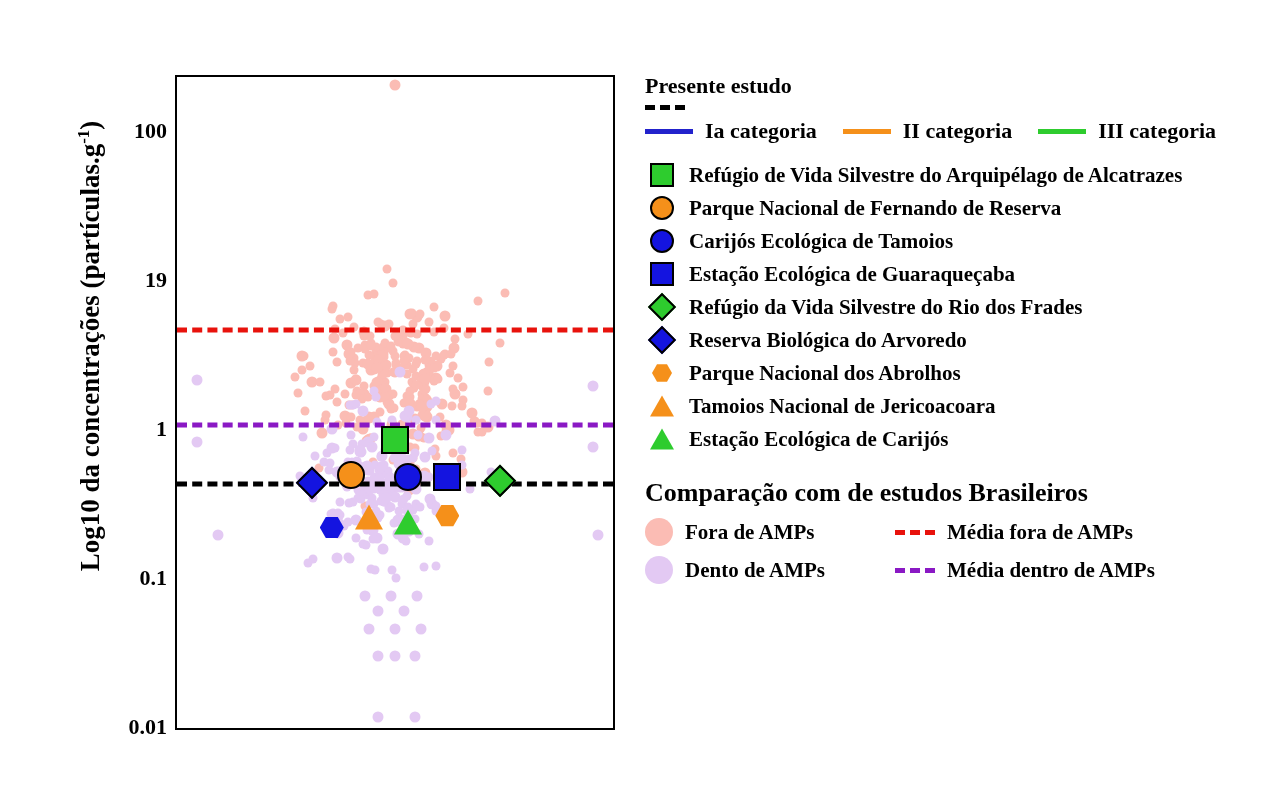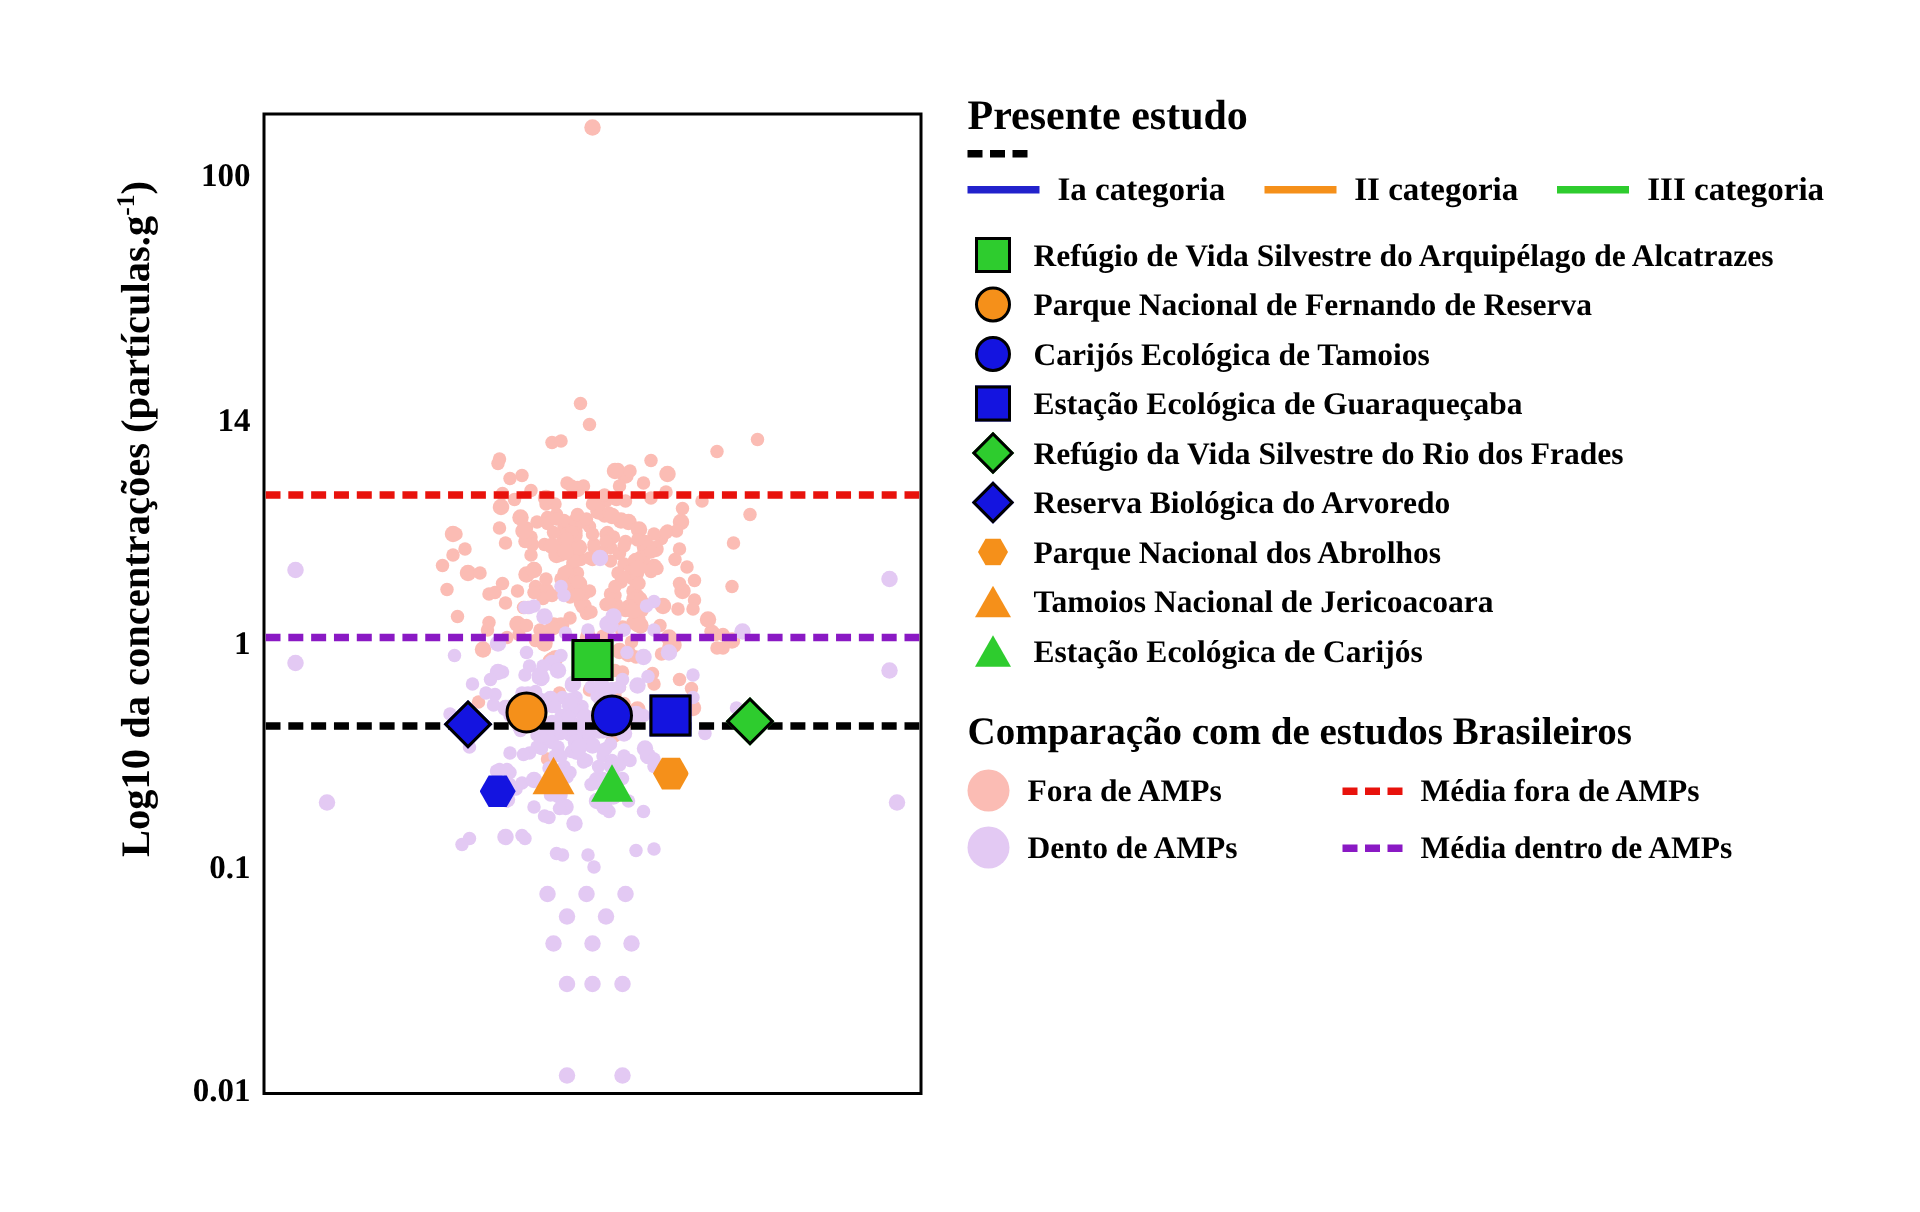--- a/index.html
+++ b/index.html
@@ -113,22 +113,22 @@
   #legend {
     position: absolute;
     left: 645px;
     top: 62px;
     width: 630px;
     height: 690px;
     color: #000;
   }
   .leg-title {
     font-weight: bold;
-    font-size: 28px;
-    margin: 0 0 6px 0;
+    font-size: 22px;
+    margin: 11px 0 6px 0;
   }
   .leg-row {
     display: flex;
     align-items: center;
     margin-bottom: 6px;
   }
   .leg-dash {
     display: inline-block;
     width: 40px;
     height: 0;
@@ -200,22 +200,22 @@
 </head>
 <body>
 
 <div id="root">
 
   <div id="ylabel">
     <span>Log10 da concentrações (partículas.g</span><sup>-1</sup><span>)</span>
   </div>
 
   <div id="yticks">
-    <div class="tick-label" style="top:42px">100</div>
-    <div class="tick-label" style="top:205px">14</div>
+    <div class="tick-label" style="top:56px">100</div>
+    <div class="tick-label" style="top:205px">19</div>
     <div class="tick-label" style="top:354px">1</div>
     <div class="tick-label" style="top:503px">0.1</div>
     <div class="tick-label" style="top:652px">0.01</div>
   </div>
 
   <div id="plot">
     <div id="dots">
         <div class="dot out" style="width: 9px; height: 9px; left: 244px; top: 404.4px;"></div>
         <div class="dot out" style="width: 9px; height: 9px; left: 266.6px; top: 251.1px;"></div>
         <div class="dot out" style="width: 9px; height: 9px; left: 234px; top: 256.1px;"></div>

